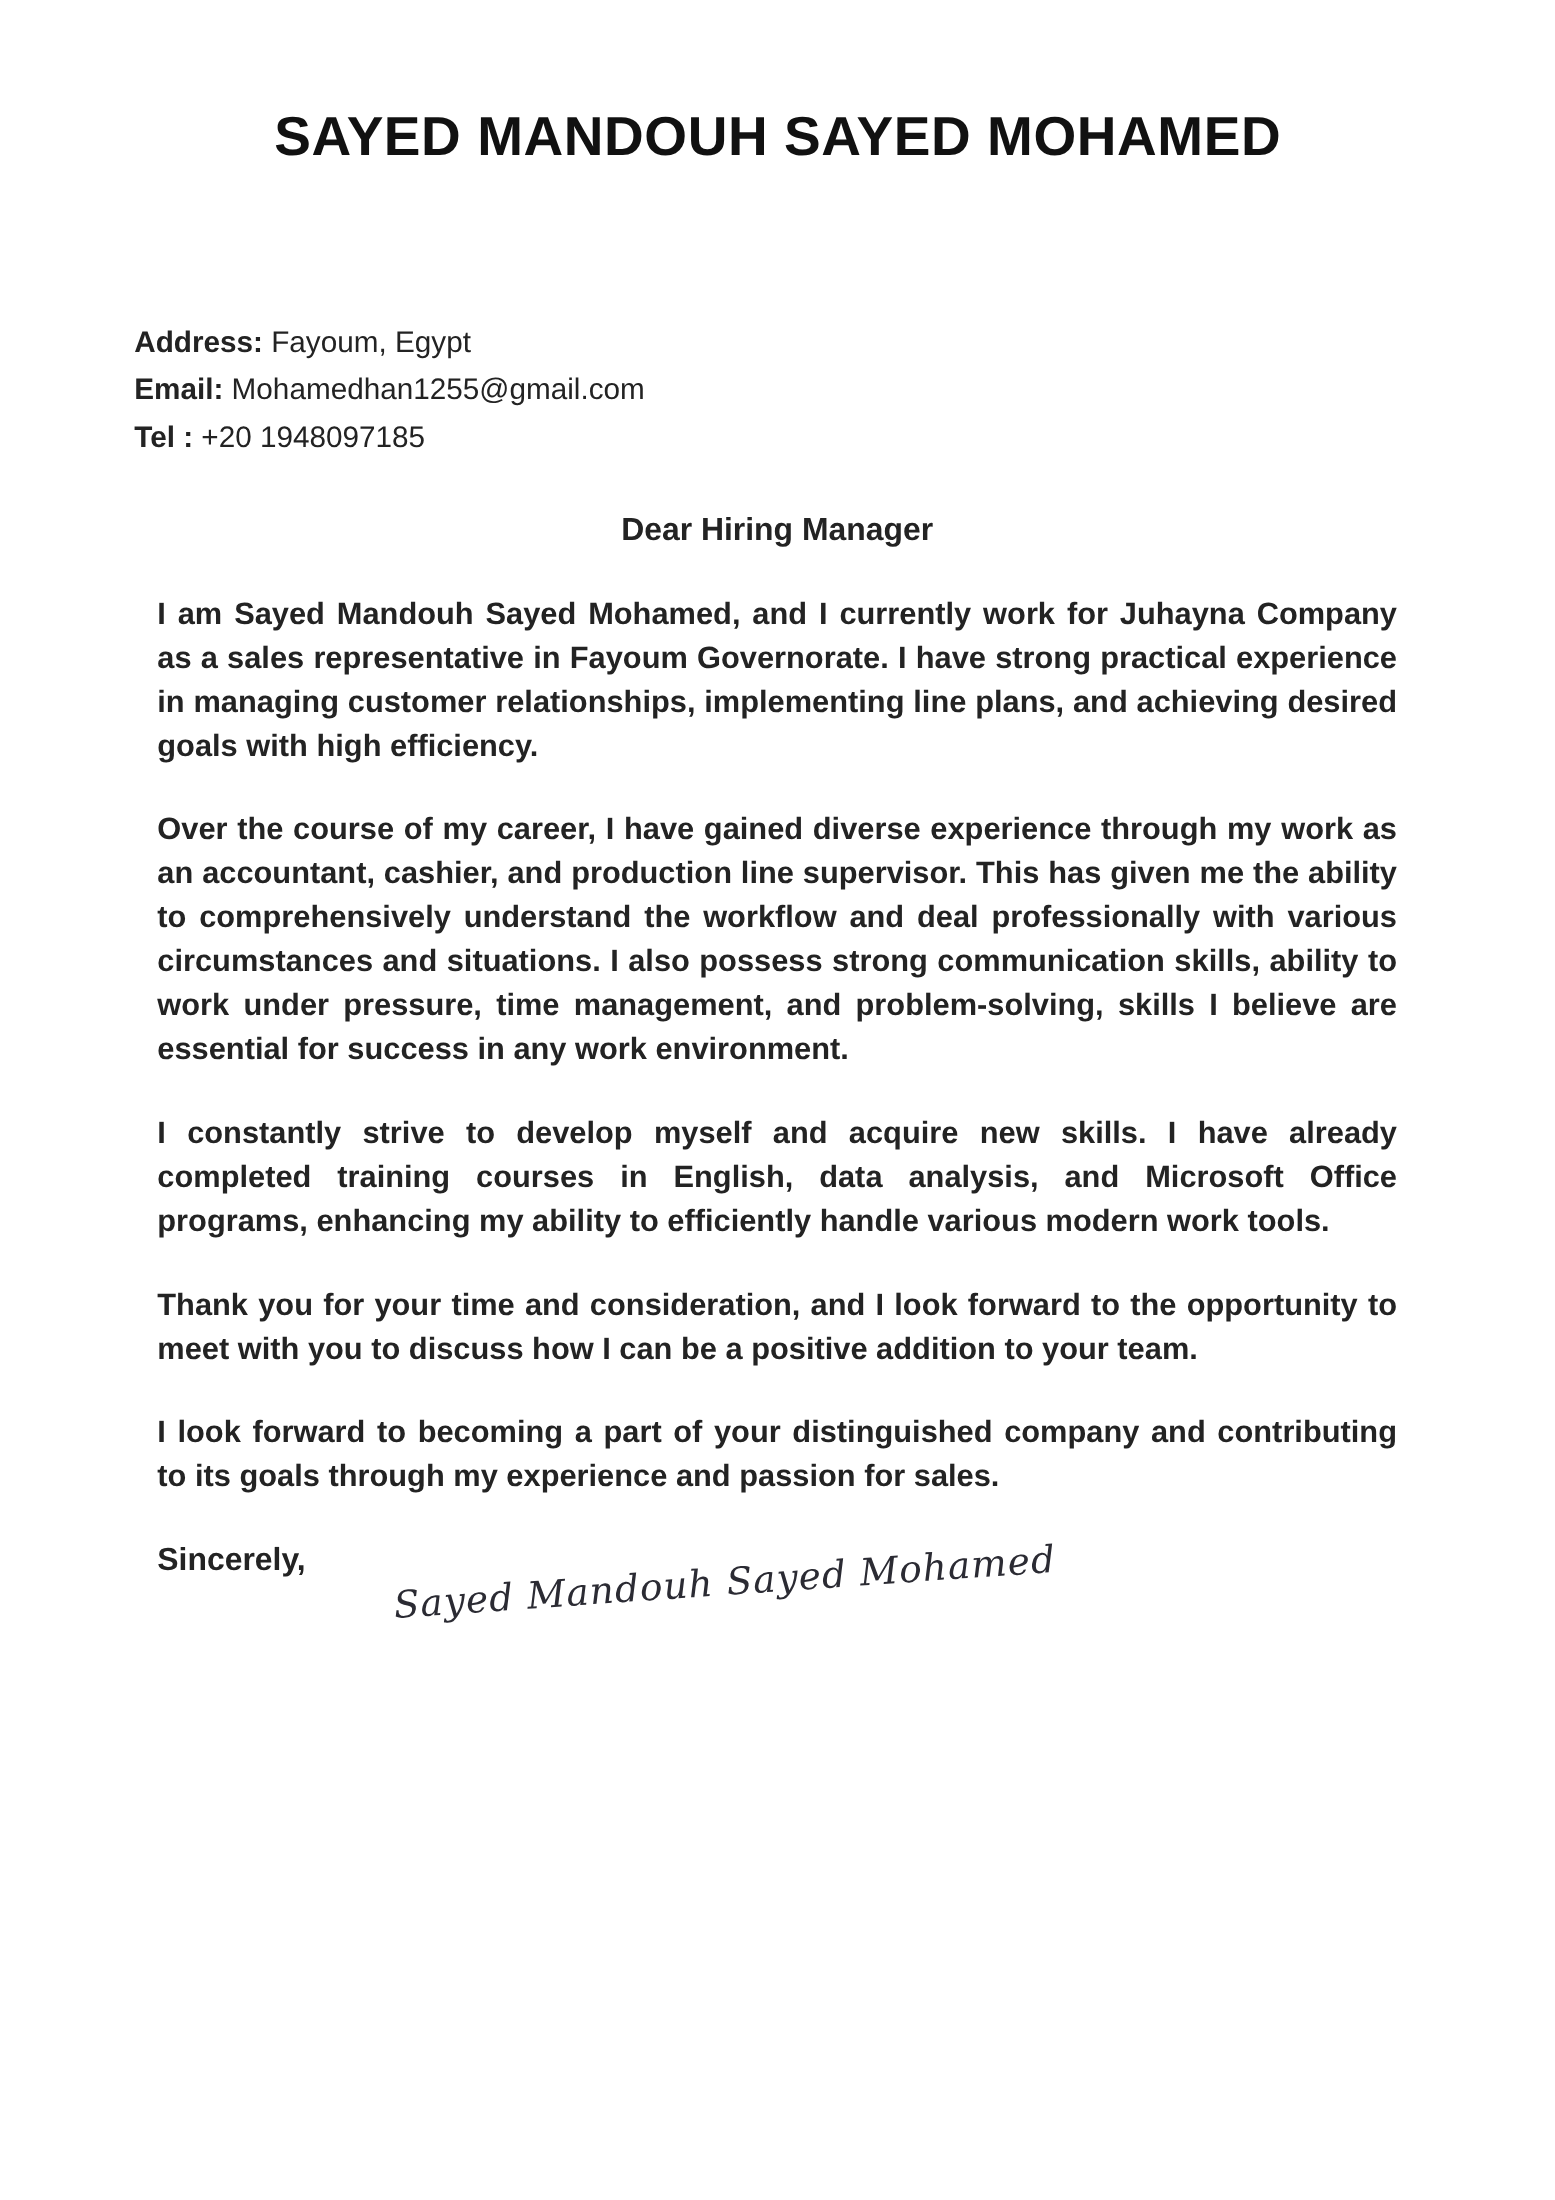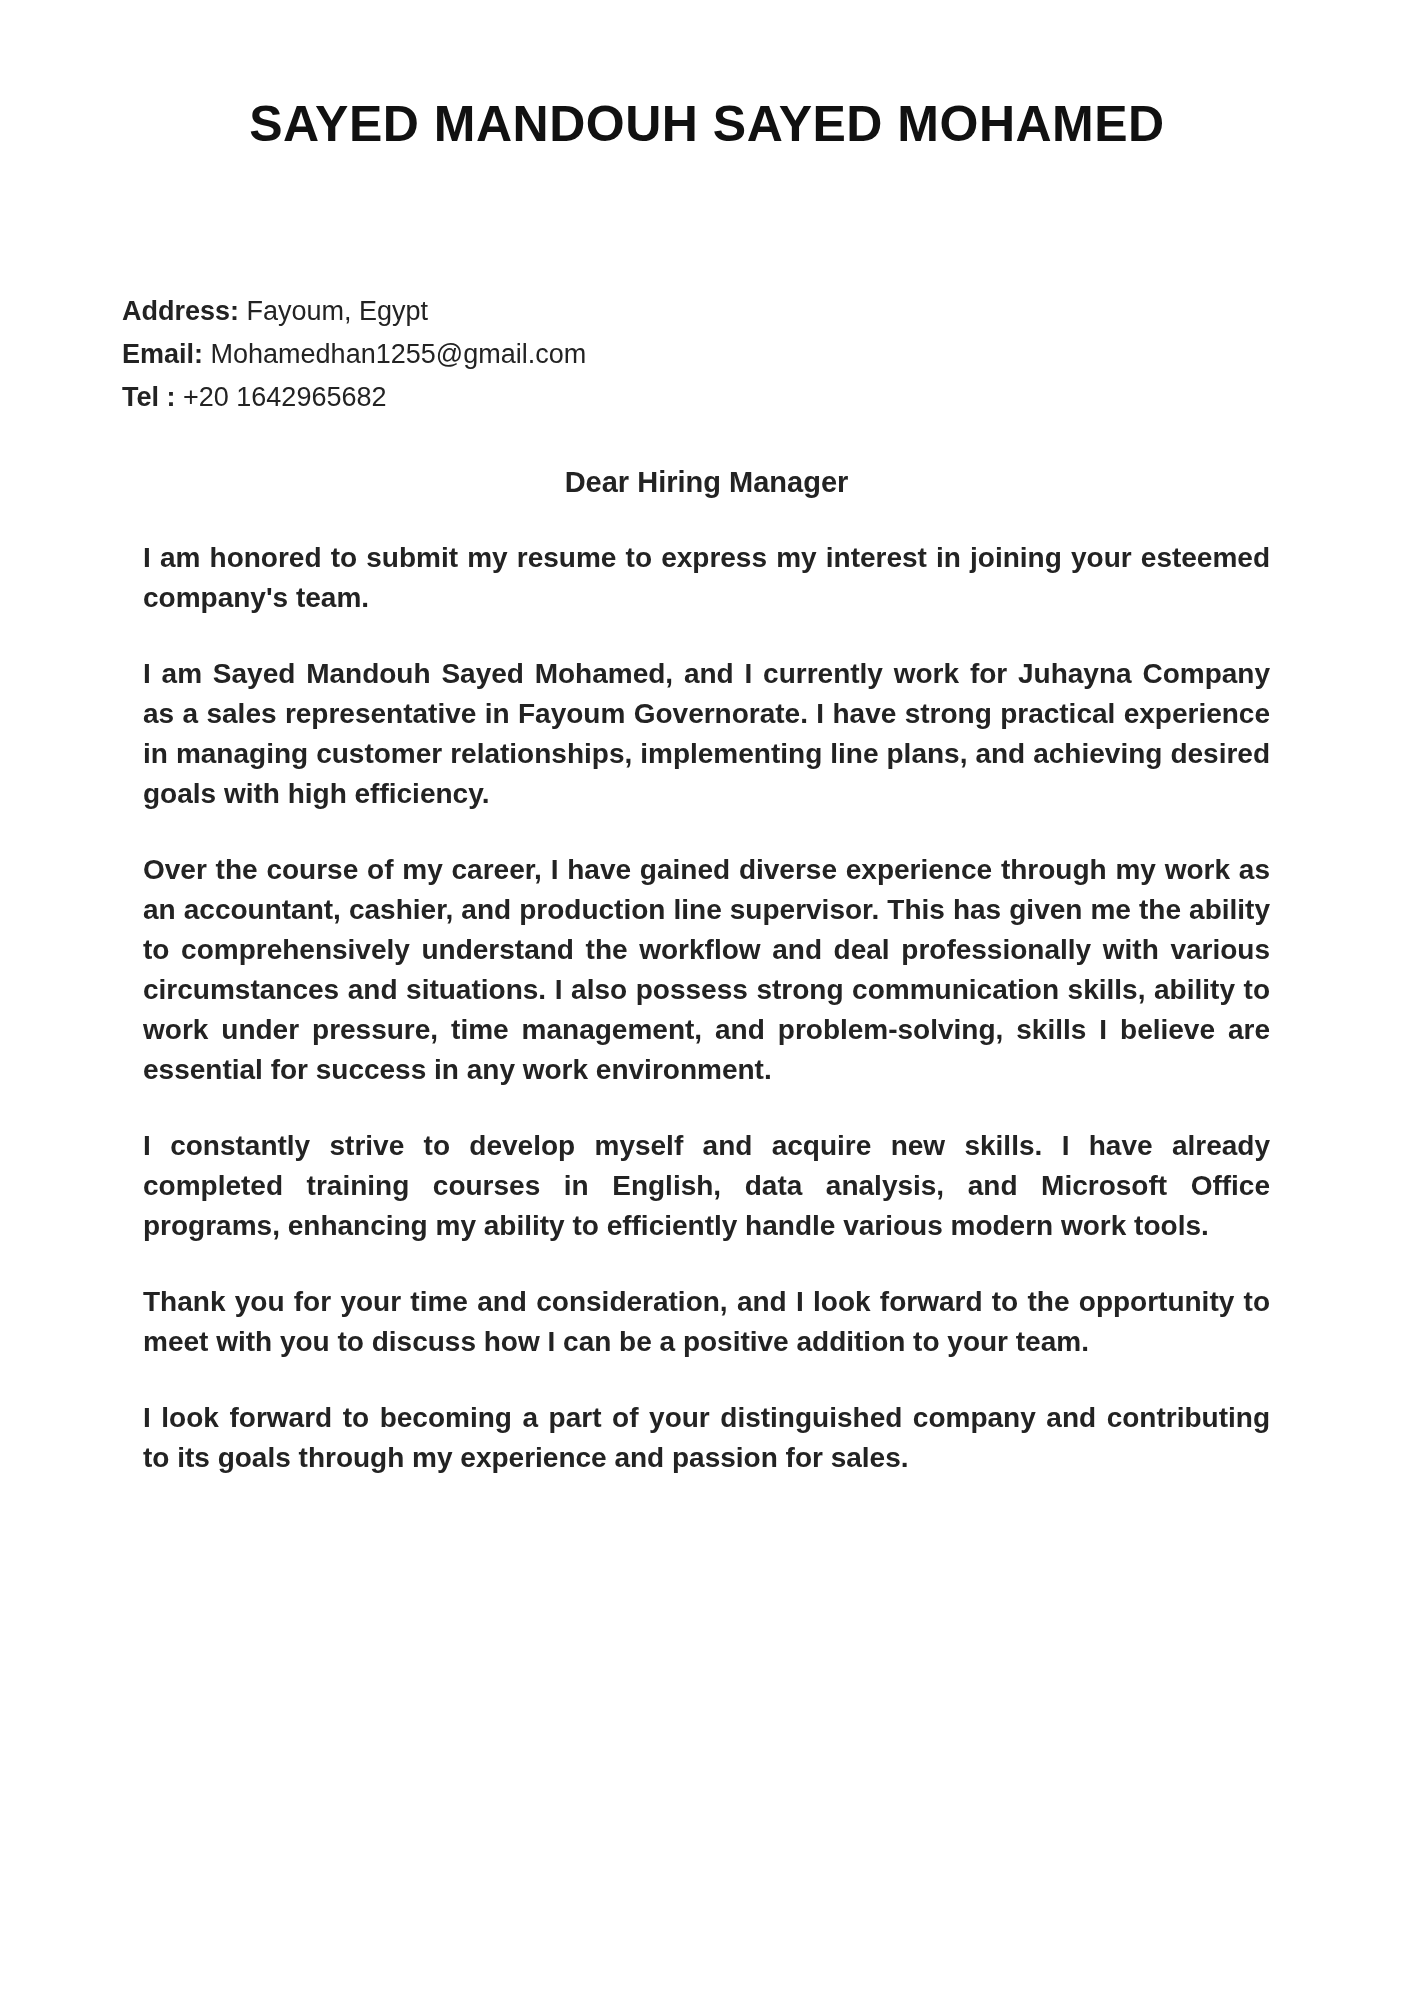--- a/index.html
+++ b/index.html
@@ -116,28 +116,27 @@
     <div class="contact-row">
       <span class="label">Address:</span>
       <span class="value">Fayoum, Egypt</span>
     </div>
     <div class="contact-row">
       <span class="label">Email:</span>
       <span class="value">Mohamedhan1255@gmail.com</span>
     </div>
     <div class="contact-row">
       <span class="label">Tel :</span>
-      <span class="value">+20 1642965682</span>
+      <span class="value">+20 1948097185</span>
     </div>
   </div>
 
   <div class="letter-body">
     <p class="salutation">Dear Hiring Manager</p>
 
-    <p class="para">I am honored to submit my resume to express my interest in joining your esteemed company's team.</p>
 
     <p class="para">I am Sayed Mandouh Sayed Mohamed, and I currently work for Juhayna Company as a sales representative in Fayoum Governorate. I have strong practical experience in managing customer relationships, implementing line plans, and achieving desired goals with high efficiency.</p>
 
     <p class="para">Over the course of my career, I have gained diverse experience through my work as an accountant, cashier, and production line supervisor. This has given me the ability to comprehensively understand the workflow and deal professionally with various circumstances and situations. I also possess strong communication skills, ability to work under pressure, time management, and problem-solving, skills I believe are essential for success in any work environment.</p>
 
     <p class="para">I constantly strive to develop myself and acquire new skills. I have already completed training courses in English, data analysis, and Microsoft Office programs, enhancing my ability to efficiently handle various modern work tools.</p>
 
     <p class="para">Thank you for your time and consideration, and I look forward to the opportunity to meet with you to discuss how I can be a positive addition to your team.</p>
 
     <p class="para">I look forward to becoming a part of your distinguished company and contributing to its goals through my experience and passion for sales.</p>

